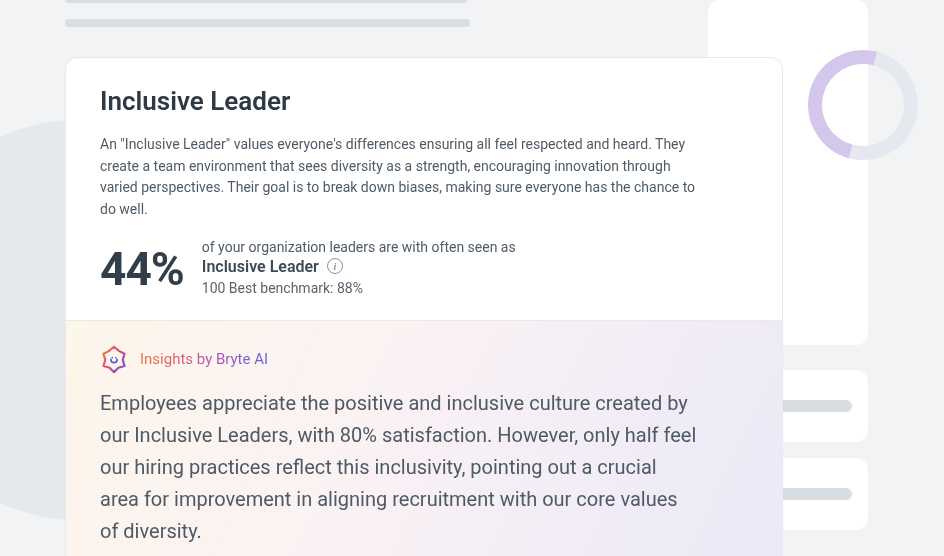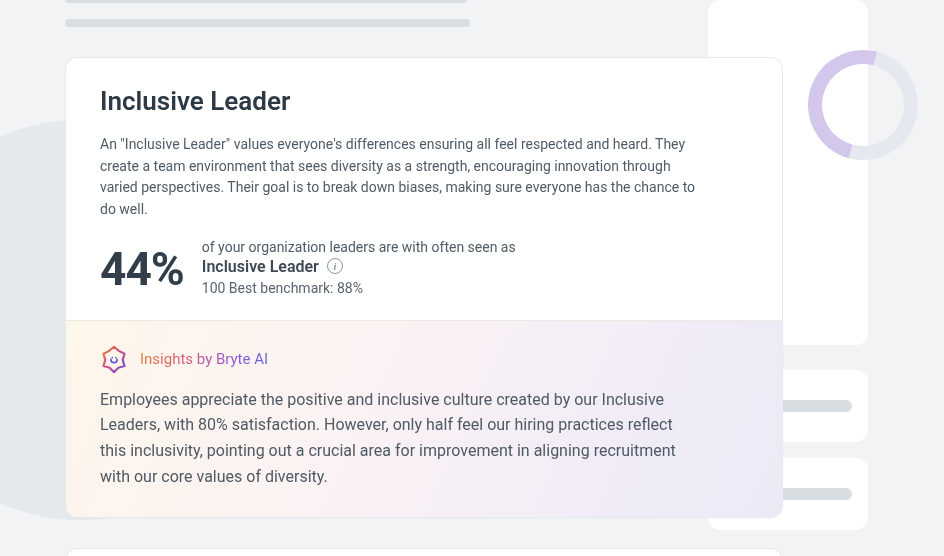--- a/index.html
+++ b/index.html
@@ -169,21 +169,21 @@
   .insights-title {
     font-size: 15px;
     font-weight: 400;
     background: linear-gradient(90deg, #e07a3a 0%, #d85b7c 35%, #8c5ad7 75%, #5f66d9 100%);
     -webkit-background-clip: text;
     background-clip: text;
     color: transparent;
   }
   .insights-body {
     margin-top: 14px;
-    font-size: 16px;
+    font-size: 20px;
     line-height: 1.6;
     color: #4e5a65;
     max-width: 600px;
   }
 
   
   .card2-body {
     padding: 30px 34px 10px;
   }
   .h2 {

